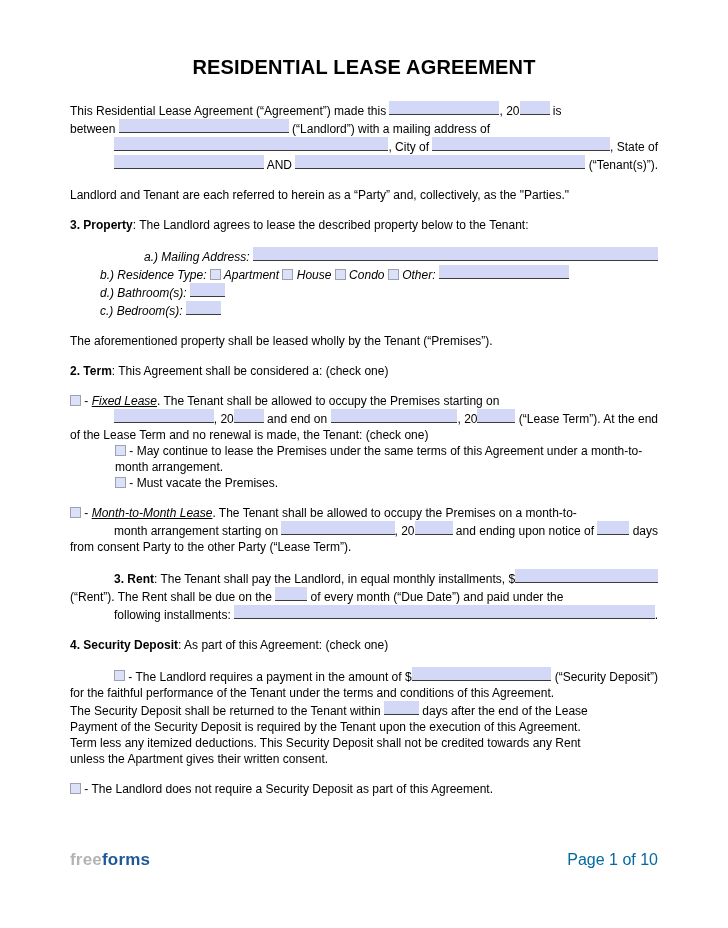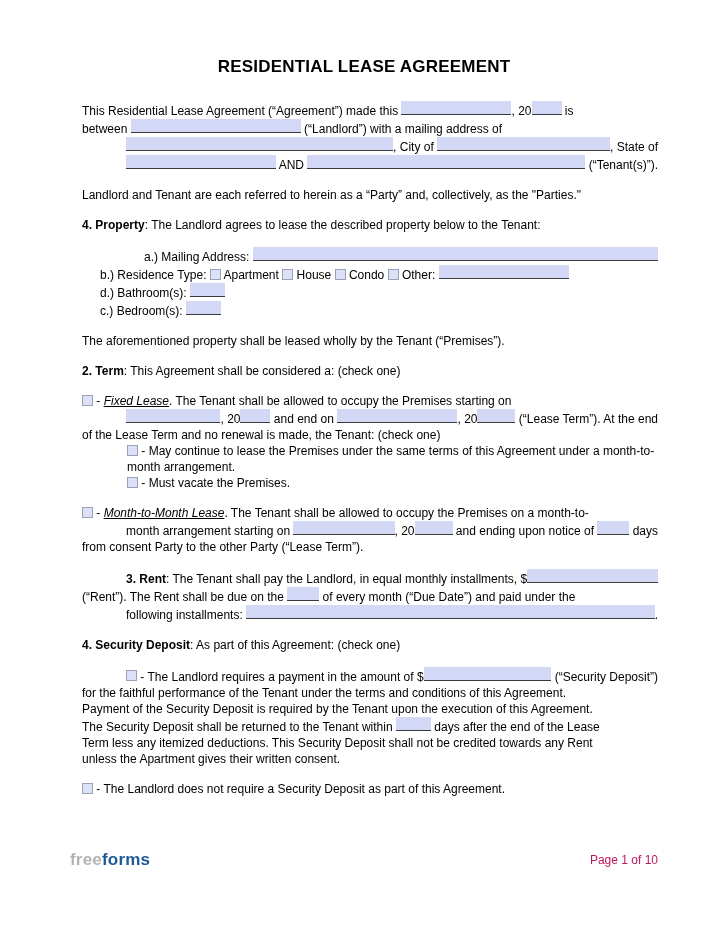--- a/index.html
+++ b/index.html
@@ -3,74 +3,74 @@
 <meta charset="utf-8">
 <style>
   html,body{margin:0;padding:0;background:#ffffff;}
   .page{
     width:728px;height:928px;background:#ffffff;position:relative;
     font-family:"Liberation Sans","DejaVu Sans",sans-serif;
     font-size:12px;line-height:16px;color:#000;overflow:hidden;
   }
   .content{padding:57px 70px 0 70px;}
   h1{
-    font-size:17px;line-height:20px;font-weight:bold;text-align:center;
+    font-size:20px;line-height:20px;font-weight:bold;text-align:center;
     margin:0 0 24px 0;letter-spacing:.2px;
   }
-  .para{margin:0 0 14px 12px;}
+  .para{margin:0 0 14px 0;}
   .doc-line{white-space:pre;}
   .flex-line{display:flex;align-items:baseline;white-space:pre;padding-left:44px;}
   .field{
     display:inline-block;height:13px;background:#d3d8f7;
     border-bottom:1.5px solid #3a3a3a;vertical-align:baseline;
   }
   .flex-line .field{align-self:baseline;}
   .fill{flex:1 1 auto;min-width:30px;}
   .fill17{flex:1.7 1 0;min-width:60px;}
   .fx11{flex:1.1 1 0;min-width:50px;}
   .fx14{flex:1.4 1 0;min-width:60px;}
   .w30{width:30px}.w32{width:32px}.w35{width:35px}.w38{width:38px}
   .w110{width:110px}.w130{width:130px}
   .w150{width:150px}.w170{width:170px}
   .cb{
     display:inline-block;width:9px;height:9px;background:#dde1f8;
     border:1px solid #9aa1b5;vertical-align:-1px;
   }
-  .indent30{margin-left:30px;}
+  .indent30{margin-left:30px;font-style:italic;}
   .indent45{margin-left:45px;}
   .ital-ul{font-style:italic;text-decoration:underline;text-align:center;}
   b{font-weight:bold;}
   .footer{
     position:absolute;left:70px;right:70px;top:852px;
     display:flex;justify-content:space-between;align-items:flex-end;
   }
   .logo{font-size:17px;font-weight:bold;letter-spacing:.2px;}
   .logo .free{color:#b3b3b3;}
   .logo .forms{color:#1d5899;}
-  .pagenum{font-size:12px;color:#be185d;margin-left:20px;}
+  .pagenum{font-size:16px;color:#0369a1;margin-left:20px;}
 </style>
 </head>
 <body>
 
 <div class="page">
   <div class="content">
 
     <h1>RESIDENTIAL LEASE AGREEMENT</h1>
 
     <div class="para">
       <div class="doc-line"><span>This Residential Lease Agreement (“Agreement”) made this </span><span class="field w110"></span><span>, 20</span><span class="field w30"></span><span> is</span></div>
       <div class="doc-line"><span>between </span><span class="field w170"></span><span> (“Landlord”) with a mailing address of</span></div>
       <div class="flex-line"><span class="field fill17"></span><span>, City of </span><span class="field fx11"></span><span>, State of</span></div>
       <div class="flex-line"><span class="field w150"></span><span> AND </span><span class="field fill"></span><span> (“Tenant(s)”).</span></div>
     </div>
 
     <p class="para">Landlord and Tenant are each referred to herein as a “Party” and, collectively, as the "Parties."</p>
 
 
-    <p class="para"><b>4. Property</b><span>: The Landlord agrees to lease the described property below to the Tenant:</span></p>
+    <p class="para"><b>3. Property</b><span>: The Landlord agrees to lease the described property below to the Tenant:</span></p>
 
     <div class="para indent30">
       <div class="flex-line"><span>a.) Mailing Address: </span><span class="field fill"></span></div>
       <div class="doc-line"><span>b.) Residence Type: </span><span class="cb"></span><span> Apartment </span><span class="cb"></span><span> House </span><span class="cb"></span><span> Condo </span><span class="cb"></span><span> Other: </span><span class="field w130"></span></div>
       <div class="doc-line"><span>d.) Bathroom(s): </span><span class="field w35"></span></div>
       <div class="doc-line"><span>c.) Bedroom(s): </span><span class="field w35"></span></div>
     </div>
 
     <p class="para">The aforementioned property shall be leased wholly by the Tenant (“Premises”).</p>
 
@@ -94,22 +94,22 @@
       <div class="flex-line"><b>3. Rent</b><span>: The Tenant shall pay the Landlord, in equal monthly installments, $</span><span class="field fill"></span></div>
       <div class="doc-line"><span>(“Rent”). The Rent shall be due on the </span><span class="field w32"></span><span> of every month (“Due Date”) and paid under the</span></div>
       <div class="flex-line"><span>following installments: </span><span class="field fill"></span><span>.</span></div>
     </div>
 
     <p class="para"><b>4. Security Deposit</b><span>: As part of this Agreement: (check one)</span></p>
 
     <div class="para">
       <div class="flex-line"><span class="cb"></span><span> - The Landlord requires a payment in the amount of $</span><span class="field fill"></span><span> (“Security Deposit”)</span></div>
       <div class="doc-line"><span>for the faithful performance of the Tenant under the terms and conditions of this Agreement.</span></div>
+      <div class="doc-line"><span>The Security Deposit shall be returned to the Tenant within </span><span class="field w35"></span><span> days after the end of the Lease</span></div>
       <div class="doc-line"><span>Payment of the Security Deposit is required by the Tenant upon the execution of this Agreement.</span></div>
-      <div class="doc-line"><span>The Security Deposit shall be returned to the Tenant within </span><span class="field w35"></span><span> days after the end of the Lease</span></div>
       <div class="doc-line"><span>Term less any itemized deductions. This Security Deposit shall not be credited towards any Rent</span></div>
       <div class="doc-line"><span>unless the Apartment gives their written consent.</span></div>
     </div>
 
     <div class="para"><span class="cb"></span><span> - The Landlord does not require a Security Deposit as part of this Agreement.</span></div>
 
   </div>
 
   <div class="footer">
     <div class="logo"><span class="free">free</span><span class="forms">forms</span></div>

